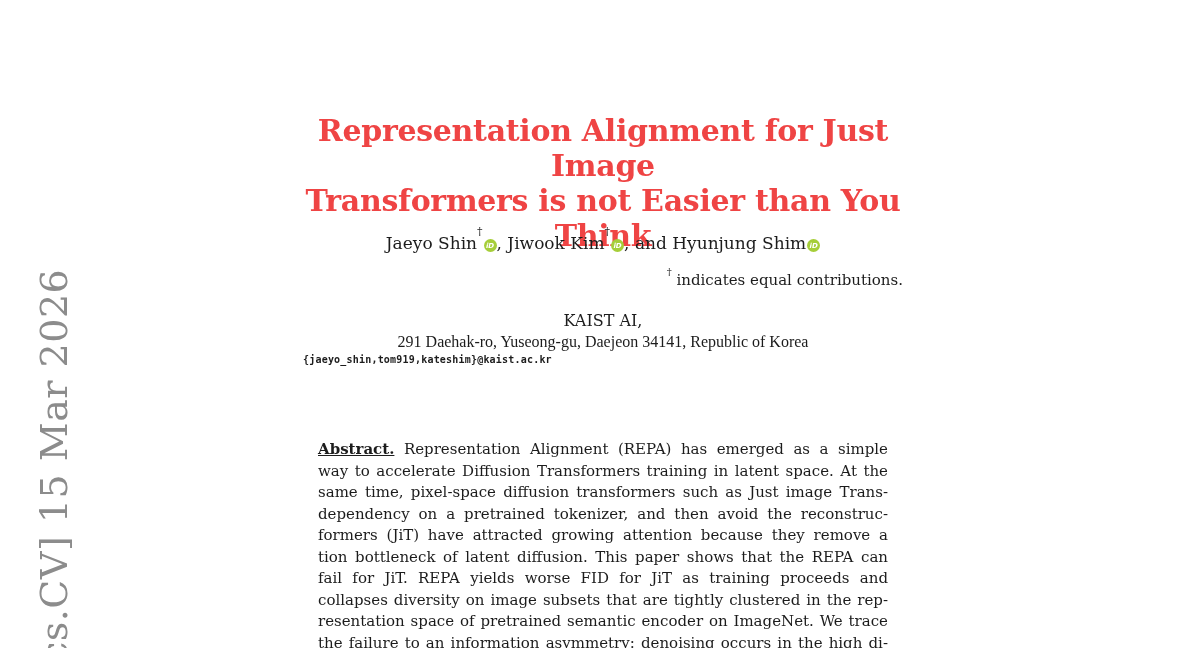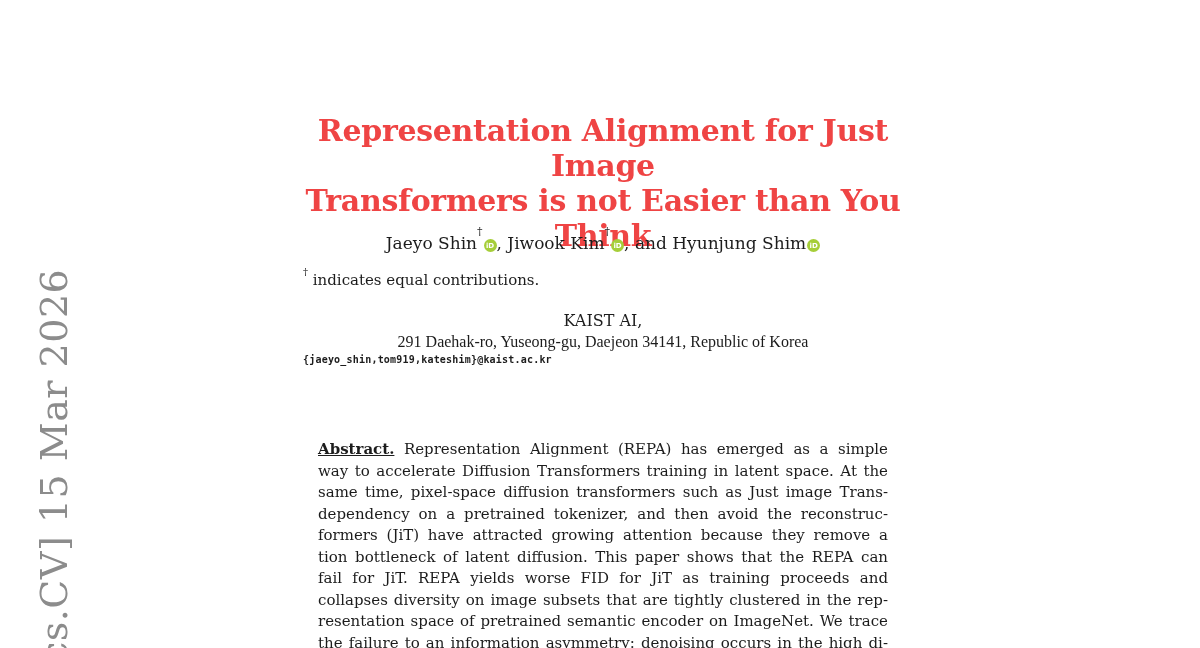--- a/index.html
+++ b/index.html
@@ -79,28 +79,29 @@
     width: 13px;
     height: 13px;
     border-radius: 50%;
     color: #ffffff;
     font-family: "DejaVu Sans", "Liberation Sans", sans-serif;
     font-size: 7px;
     font-weight: bold;
     vertical-align: 1px;
     margin-left: 1px;
     cursor: pointer;
+    font-style: italic;
   }
 
   .contrib-line {
     position: absolute;
     top: 270px;
     left: 0;
     width: 600px;
-    text-align: left;
+    text-align: right;
     font-size: 15px;
   }
   .contrib-line .dagger-sup { top: -4px; font-size: 10px; }
 
   .inst-line {
     position: absolute;
     top: 311px;
     left: 0;
     width: 600px;
     text-align: center;

